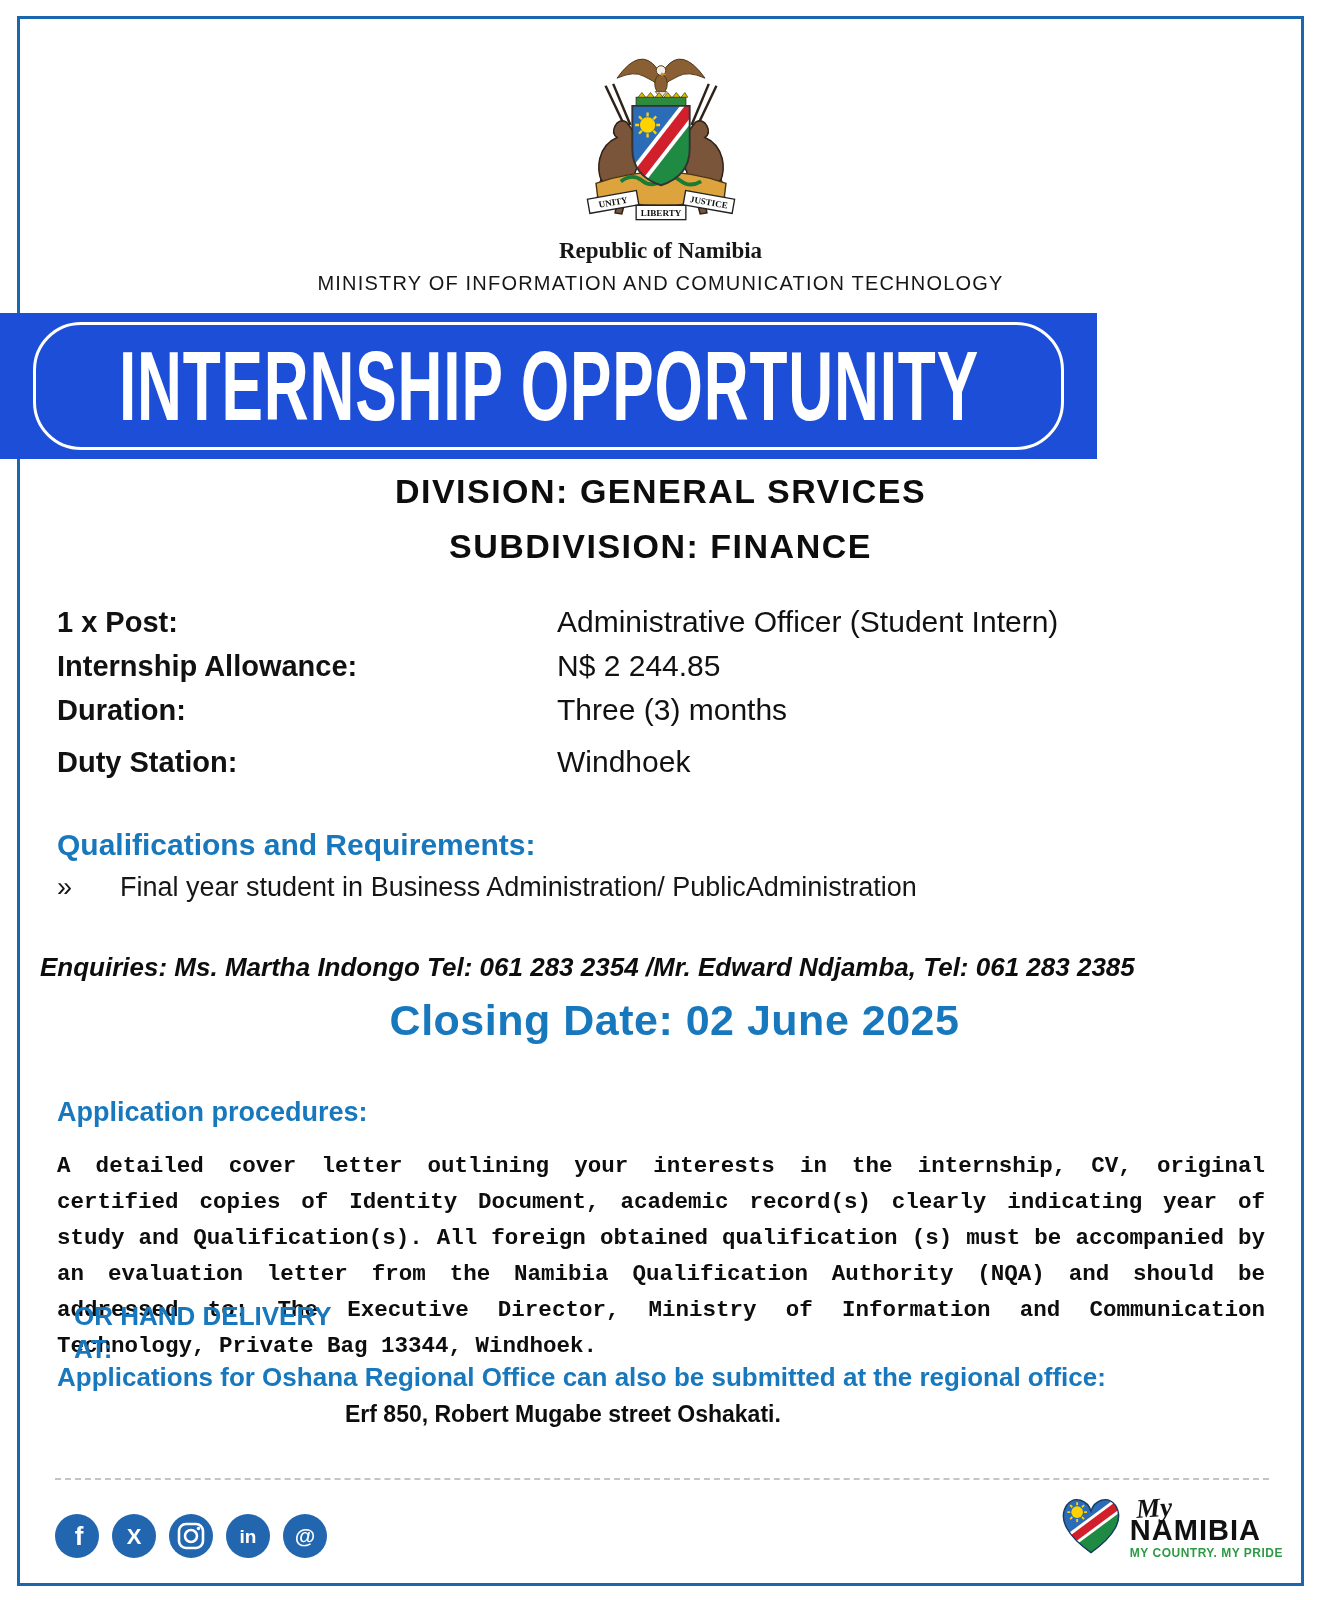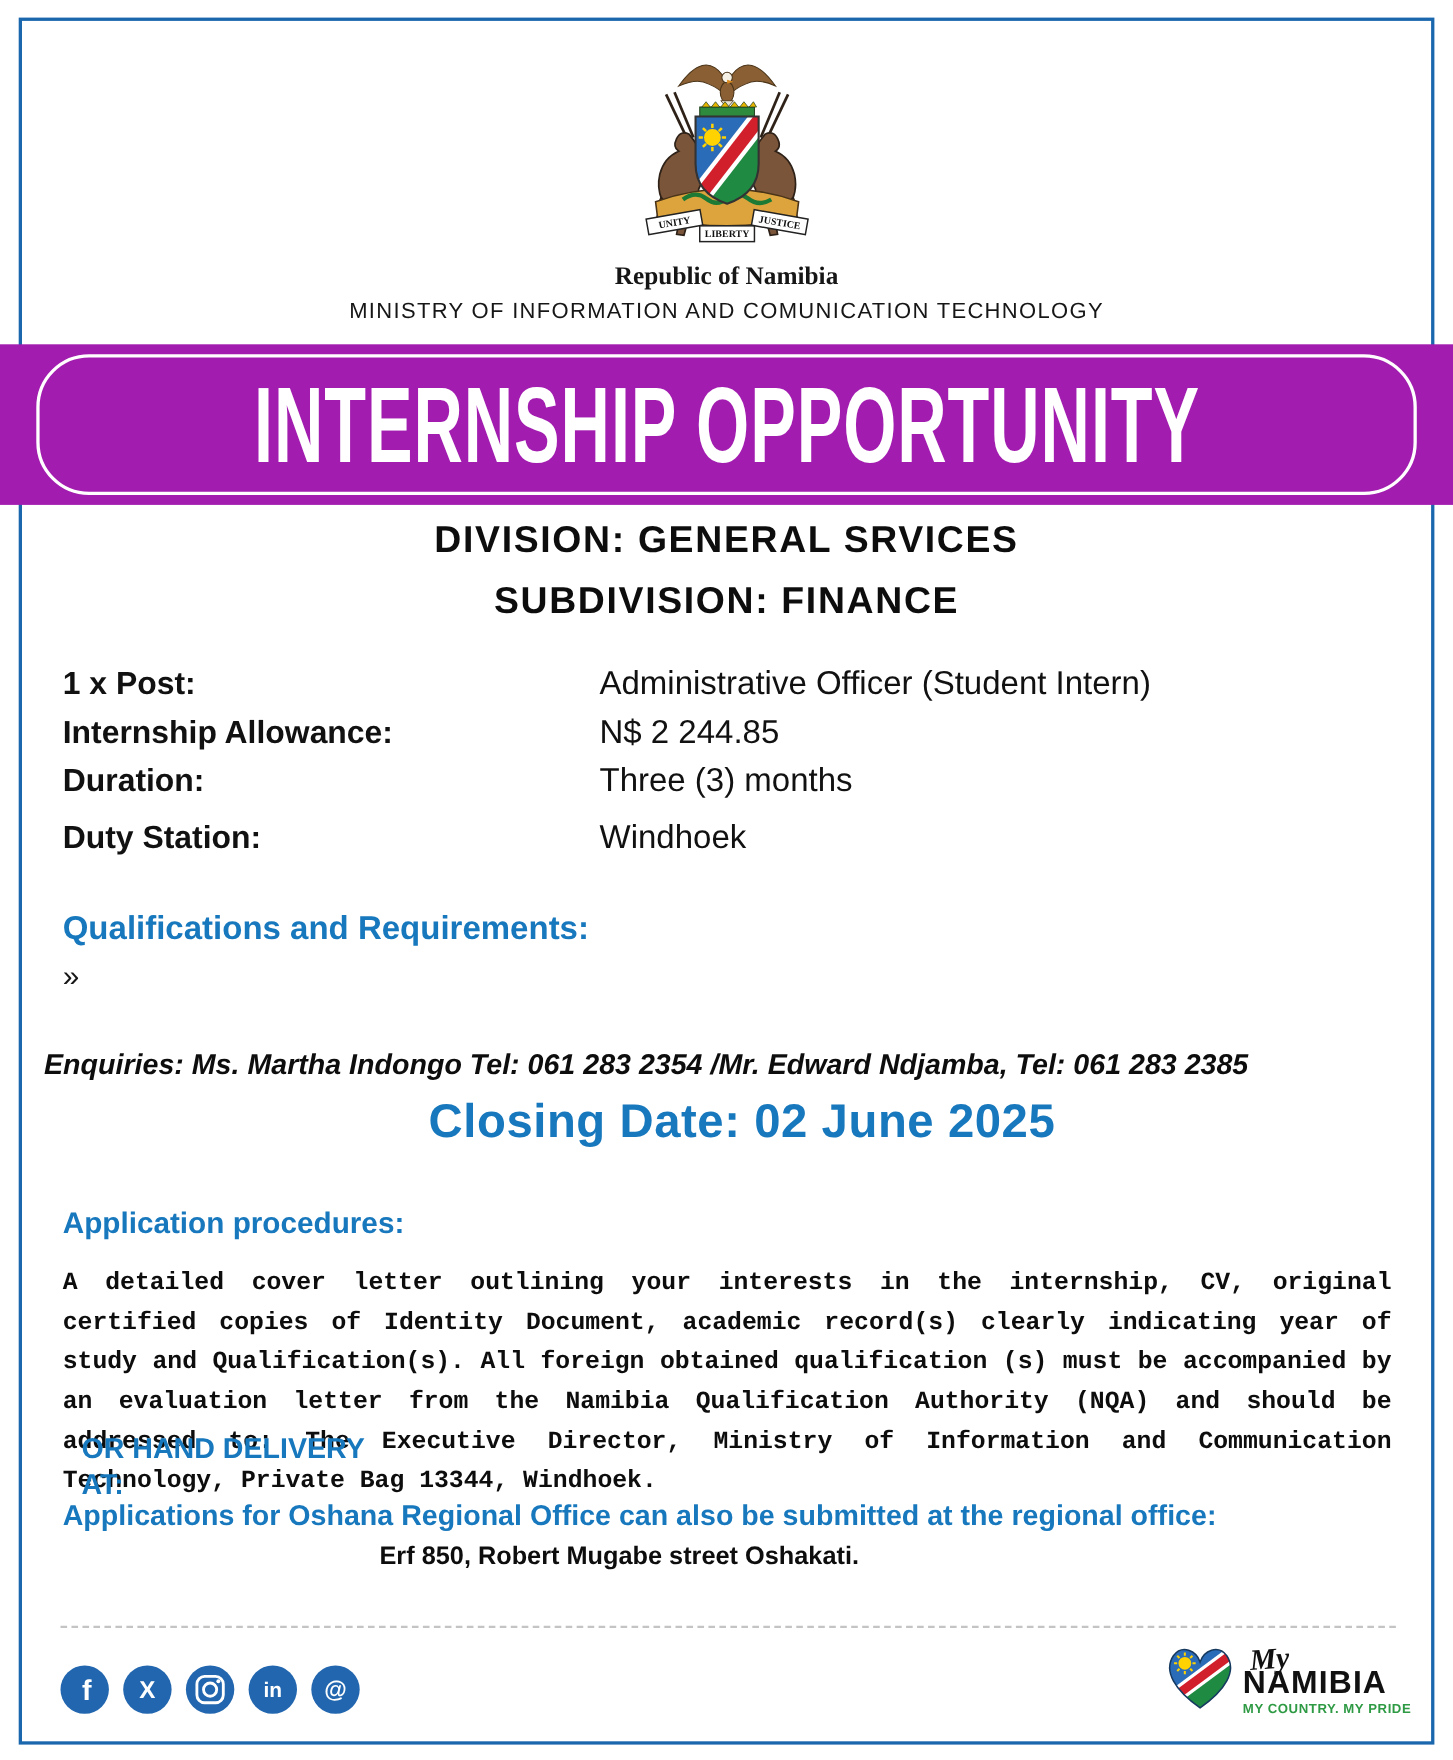--- a/index.html
+++ b/index.html
@@ -8,31 +8,31 @@
 
   .border-frame { position:absolute; left:17px; top:16px; right:17px; bottom:14px; border:3px solid #1a67ae; pointer-events:none; }
 
   
   .header { position:absolute; top:38px; left:0; width:100%; text-align:center; }
   .coat { display:block; margin:0 auto; }
   .republic { margin-top:4px; font-family:"Liberation Serif", serif; font-weight:bold; font-size:23px; color:#161616; }
   .ministry { margin-top:8px; font-size:20px; letter-spacing:1.2px; color:#161616; }
 
   
-  .banner { position:absolute; top:313px; left:0; width:1321px; height:146px; background:#a21caf; }
+  .banner { position:absolute; top:313px; left:0; width:1097px; height:146px; background:#1d4ed8; }
   .banner-inner { position:absolute; top:9px; bottom:9px; left:33px; right:33px; border:3px solid #ffffff; border-radius:48px; display:flex; align-items:center; justify-content:center; }
   .banner-title { color:#ffffff; font-weight:bold; font-size:74px; letter-spacing:1px; white-space:nowrap; transform:scale(0.84,1.32); transform-origin:center; }
 
   .division { position:absolute; left:0; width:100%; text-align:center; font-weight:bold; font-size:34px; letter-spacing:1.5px; color:#0d0d0d; }
   .division1 { top:472px; }
   .division2 { top:527px; }
 
   
   .details { position:absolute; top:600px; left:57px; right:57px; }
-  .detail-row { display:flex; line-height:44px; font-size:29px; }
+  .detail-row { display:flex; line-height:44px; font-size:29px;gap:12px; }
   .detail-row.last { margin-top:8px; }
   .detail-label { width:488px; flex-shrink:0; font-weight:bold; }
   .detail-value { font-weight:normal; font-size:30px; }
 
   
   .qual { position:absolute; top:828px; left:57px; right:57px; }
   .blue-head { color:#1878bd; font-weight:bold; font-size:30px; }
   .qual-item { display:flex; margin-top:10px; font-size:27px; color:#161616; }
   .qual-marker { width:63px; flex-shrink:0; }
 
@@ -176,20 +176,21 @@
     <div class="detail-row last">
       <div class="detail-label">Duty Station:</div>
       <div class="detail-value">Windhoek</div>
     </div>
   </div>
 
   <div class="qual">
     <div class="blue-head">Qualifications and Requirements:</div>
     <div class="qual-item">
       <span class="qual-marker">»</span>
+      <span>Final year student in Business Administration/ PublicAdministration</span>
     </div>
   </div>
 
   <div class="enquiries">Enquiries: Ms. Martha Indongo Tel: 061 283 2354 /Mr. Edward Ndjamba, Tel: 061 283 2385</div>
   <div class="closing">Closing Date: 02 June 2025</div>
 
   <div class="application">
     <div class="blue-head app-head">Application procedures:</div>
     <div class="app-body">A detailed cover letter outlining your interests in the internship, CV, original certified copies of Identity Document, academic record(s) clearly indicating year of study and Qualification(s). All foreign obtained qualification (s) must be accompanied by an evaluation letter from the Namibia Qualification Authority (NQA) and should be addressed to: The Executive Director, Ministry of Information and Communication Technology, Private Bag 13344, Windhoek.</div>
   </div>

